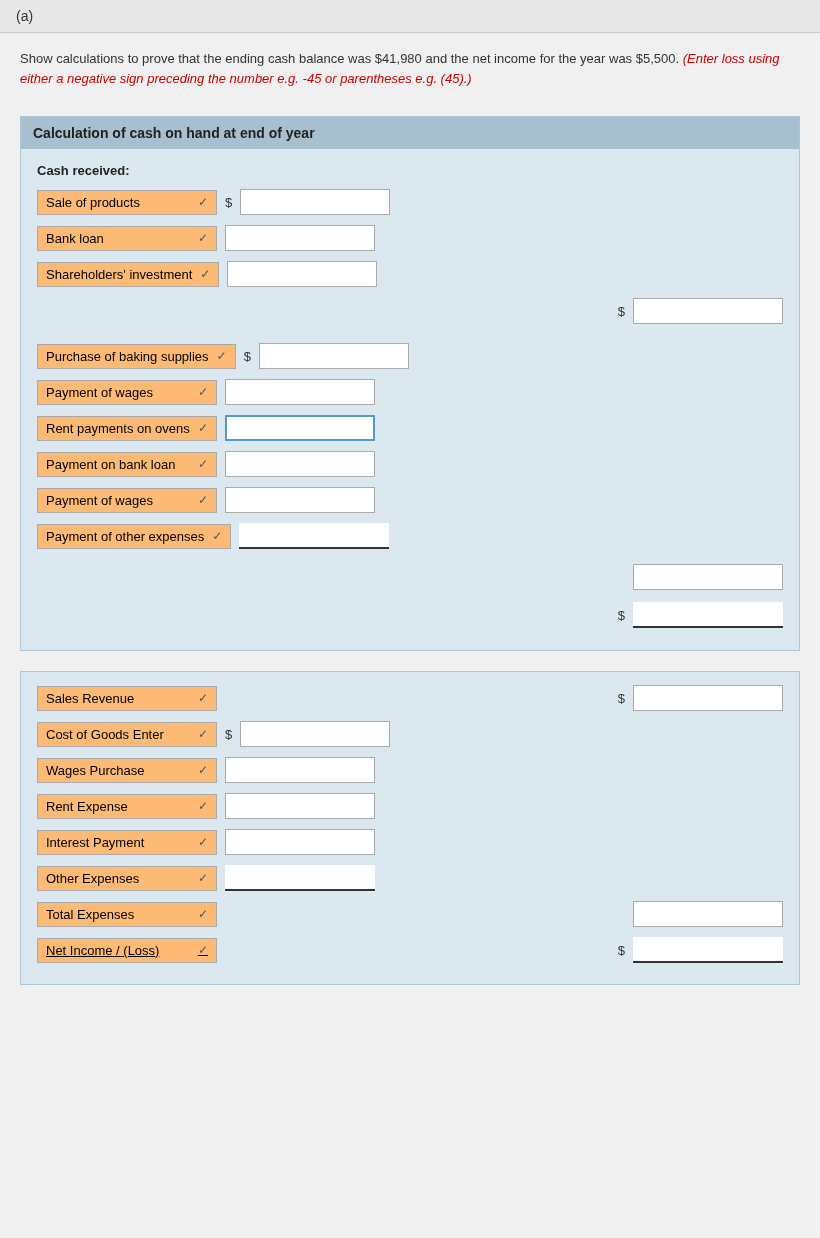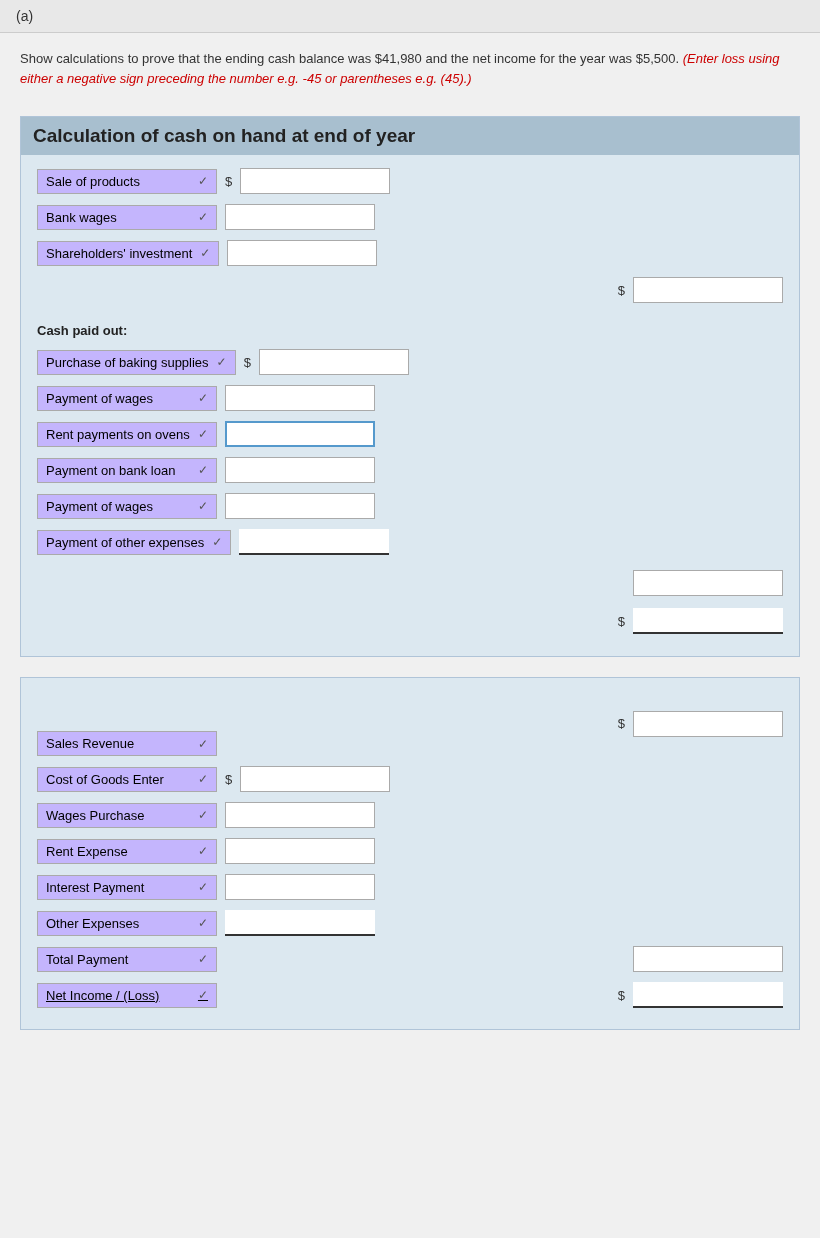--- a/index.html
+++ b/index.html
@@ -30,21 +30,21 @@
     }
     .section {
       background: #fff;
       margin: 12px 20px;
       border: 1px solid #b0c4d8;
     }
     .section-header {
       background: #a8bfcf;
       padding: 8px 12px;
       font-weight: bold;
-      font-size: 19px;
+      font-size: 14px;
       color: #222;
     }
     .section-body {
       background: #dce8f0;
       padding: 8px 0;
     }
     .sub-label {
       padding: 6px 16px;
       font-weight: bold;
       font-size: 13px;
@@ -54,21 +54,21 @@
       display: flex;
       align-items: center;
       padding: 5px 16px;
       background: #dce8f0;
       gap: 8px;
     }
     .dropdown-select {
       display: flex;
       align-items: center;
       border: 1px solid #aaa;
-      background: #c4b5fd;
+      background: #fdba74;
       padding: 4px 8px;
       min-width: 180px;
       font-size: 13px;
       cursor: pointer;
       justify-content: space-between;
     }
     .dropdown-select .chevron {
       margin-left: 8px;
       font-size: 12px;
       color: #555;
@@ -121,56 +121,56 @@
 <div class="instructions">
   <span>Show calculations to prove that the ending cash balance was $41,980 and the net income for the year was $5,500.</span>
   <span class="red-italic">(Enter loss using either a negative sign preceding the number e.g. -45 or parentheses e.g. (45).)</span>
 </div>
 
 <div class="section">
   <div class="section-header">
     <span>Calculation of cash on hand at end of year</span>
   </div>
   <div class="section-body">
+    <div class="sub-label">
+      <span>Cash received:</span>
+    </div>
 
     <div class="row">
       <div class="dropdown-select">
         <span>Sale of products</span>
         <span class="chevron">✓</span>
       </div>
       <span class="dollar-sign">$</span>
       <input class="text-input" type="text" value="" style="">
     </div>
 
     <div class="row">
       <div class="dropdown-select">
-        <span>Bank wages</span>
+        <span>Bank loan</span>
         <span class="chevron">✓</span>
       </div>
       <input class="text-input" type="text" value="" style="">
     </div>
 
     <div class="row">
       <div class="dropdown-select">
         <span>Shareholders' investment</span>
         <span class="chevron">✓</span>
       </div>
       <input class="text-input" type="text" value="" style="">
     </div>
 
     <div class="total-row">
       <span class="dollar-sign">$</span>
       <input class="text-input" type="text" value="" style="">
     </div>
 
     <div class="spacer"></div>
 
-    <div class="sub-label">
-      <span>Cash paid out:</span>
-    </div>
 
     <div class="row">
       <div class="dropdown-select">
         <span>Purchase of baking supplies</span>
         <span class="chevron">✓</span>
       </div>
       <span class="dollar-sign">$</span>
       <input class="text-input" type="text" value="" style="">
     </div>
 
@@ -224,21 +224,21 @@
     </div>
 
     <div class="spacer"></div>
   </div>
 </div>
 
 <div class="section" style="margin-top: 20px;">
   <div class="section-body">
 
     <div class="row" style="justify-content: space-between;">
-      <div style="display:flex; align-items:center; gap:8px;margin-top:40px;">
+      <div style="display:flex; align-items:center; gap:8px;">
         <div class="dropdown-select">
           <span>Sales Revenue</span>
           <span class="chevron">✓</span>
         </div>
       </div>
       <div style="display:flex; align-items:center; gap:8px;">
         <span class="dollar-sign">$</span>
         <input class="text-input" type="text" value="" style="">
       </div>
     </div>
@@ -280,21 +280,21 @@
       <div class="dropdown-select">
         <span>Other Expenses</span>
         <span class="chevron">✓</span>
       </div>
       <input class="underline-input" type="text" value="" style="">
     </div>
 
     <div class="row" style="justify-content: space-between;">
       <div style="display:flex; align-items:center; gap:8px;">
         <div class="dropdown-select">
-          <span>Total Payment</span>
+          <span>Total Expenses</span>
           <span class="chevron">✓</span>
         </div>
       </div>
       <div style="display:flex; align-items:center; gap:8px;">
         <input class="text-input" type="text" value="" style="border: 1px solid rgb(170, 170, 170);">
       </div>
     </div>
 
     <div class="row" style="justify-content: space-between;">
       <div style="display:flex; align-items:center; gap:8px;text-decoration:underline;">

